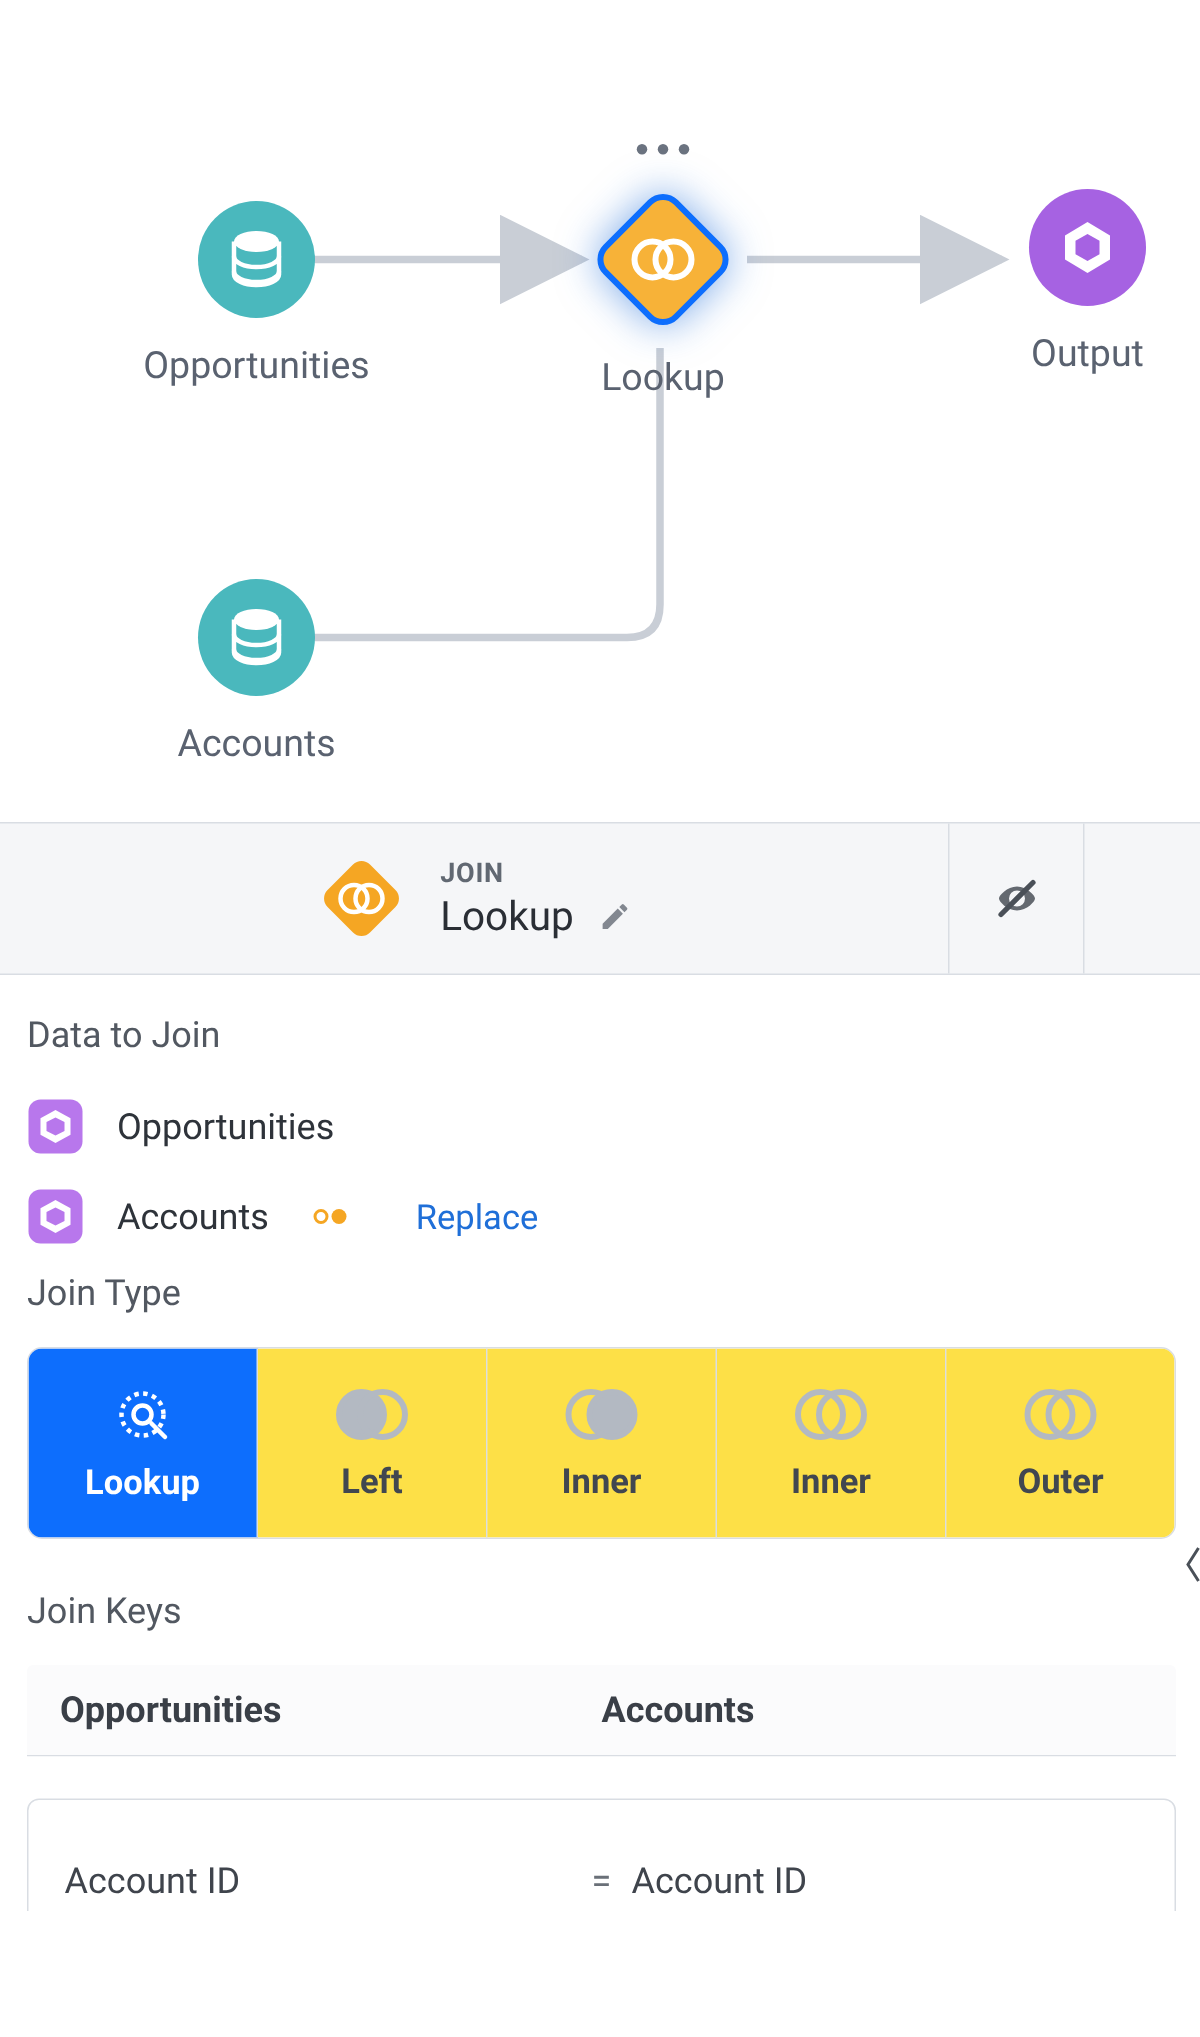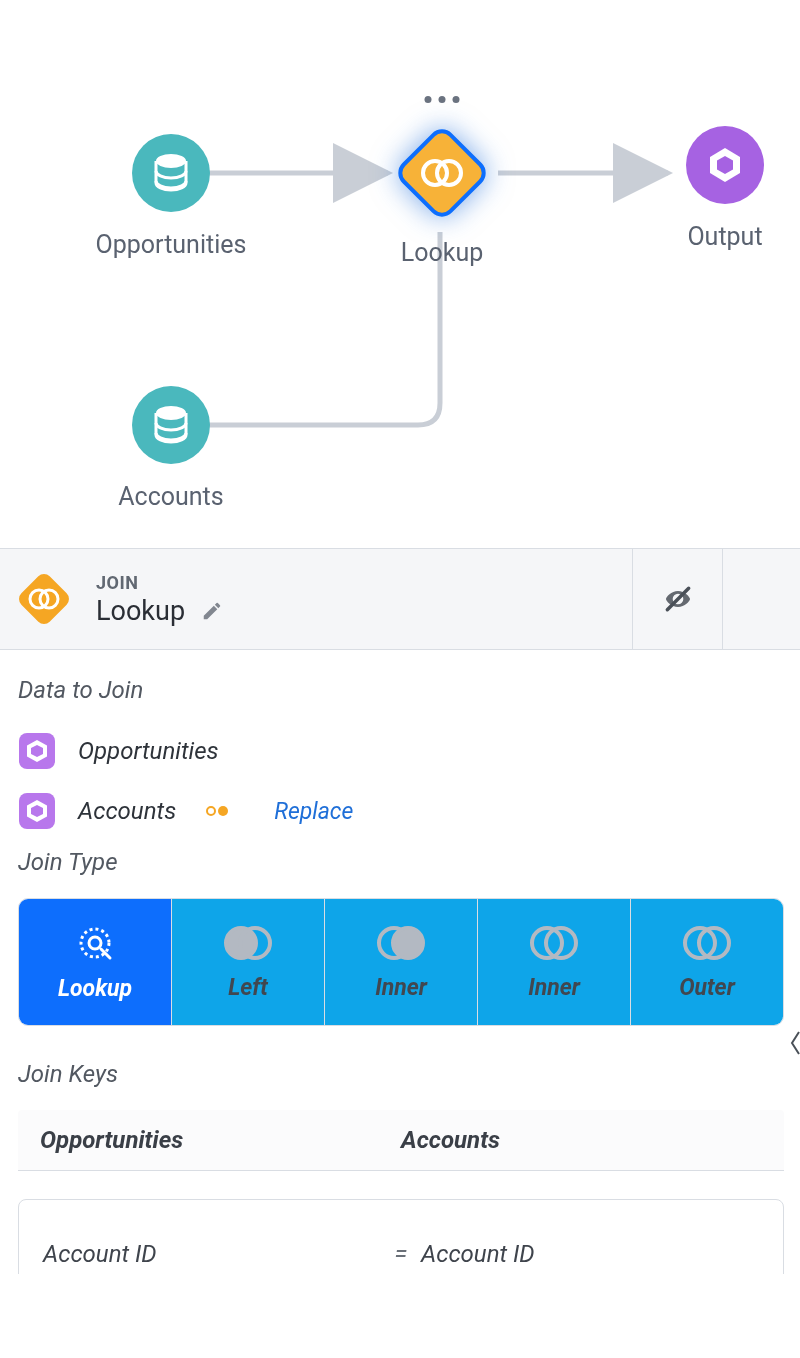--- a/index.html
+++ b/index.html
@@ -39,42 +39,42 @@
   .diamond{position:absolute;inset:0;}
 
   .more-dots{position:absolute;display:flex;gap:7px;left:50%;transform:translateX(-50%);top:-28px;}
   .more-dots span{width:7px;height:7px;border-radius:50%;background:#6b7380;}
 
   
   .mini-diamond{width:60px;height:60px;}
 
   
   .panel-header{height:102px;border-top:1px solid var(--border);border-bottom:1px solid var(--border);background:var(--panel-bg);display:flex;align-items:stretch;}
-  .panel-header .info{flex:1;display:flex;align-items:center;gap:22px;padding:0 14px;}
+  .panel-header .info{flex:1;display:flex;align-items:center;gap:22px;padding:0 14px;justify-content:center;}
   .panel-header .label-group{display:flex;flex-direction:column;gap:2px;}
   .panel-header .kicker{font-size:18px;font-weight:700;letter-spacing:.5px;color:#616872;}
   .panel-header .name{font-size:27px;color:#2a2e35;display:flex;align-items:center;gap:16px;}
   .panel-header .btn{width:90px;border-left:1px solid var(--border);display:flex;align-items:center;justify-content:center;}
   .panel-header .btn.narrow{width:78px;border-right:0;}
   .panel-header .edit-icon{opacity:.75;}
 
   
-  .panel-body{padding:26px 16px 0 18px;font-size:24px;font-style:italic;}
+  .panel-body{padding:26px 16px 0 18px;font-size:24px;}
   .section-title{font-size:24px;color:#525861;margin:0 0 22px 0;}
   .source-row{display:flex;align-items:center;gap:22px;height:50px;margin-bottom:10px;}
   .mini-hex{width:38px;height:38px;}
   .source-name{font-size:24px;color:#2e333a;}
   .dots-pair{display:inline-flex;gap:2px;margin-left:8px;}
   .dots-pair .d{width:10px;height:10px;border-radius:50%;}
   .dots-pair .d1{border:2px solid #f5a623;}
   .dots-pair .d2{background:#f5a623;}
   .replace-link{color:var(--link);font-size:23px;margin-left:24px;}
 
   .jt-group{display:flex;border:1px solid var(--border);border-radius:10px;overflow:hidden;margin-bottom:34px;}
-  .jt-btn{flex:1;height:126px;display:flex;flex-direction:column;align-items:center;justify-content:center;gap:12px;border-right:1px solid var(--border);background:#0ea5e9;font-size:23px;font-weight:700;color:#414750;}
+  .jt-btn{flex:1;height:126px;display:flex;flex-direction:column;align-items:center;justify-content:center;gap:12px;border-right:1px solid var(--border);background:#fde047;font-size:23px;font-weight:700;color:#414750;}
   .jt-btn:last-child{border-right:0;}
   .jt-btn.active{background:#0d6efd;color:#fff;}
   .venn{width:52px;height:38px;position:relative;}
   .venn .c{position:absolute;top:2px;width:34px;height:34px;border-radius:50%;border:4px solid #b3b9c2;}
   .venn .l{left:2px;}
   .venn .r{right:2px;}
 
   .keys-head{display:flex;border-bottom:1px solid var(--border);padding:16px 22px;background:#fbfbfc;border-radius:4px 4px 0 0;}
   .keys-head div{flex:1;font-weight:700;font-size:24px;color:#3a3f47;}
   .key-row{margin-top:28px;border:1px solid var(--border);border-radius:8px;display:flex;align-items:center;height:110px;padding:0 24px;font-size:24px;color:#3f444c;}

